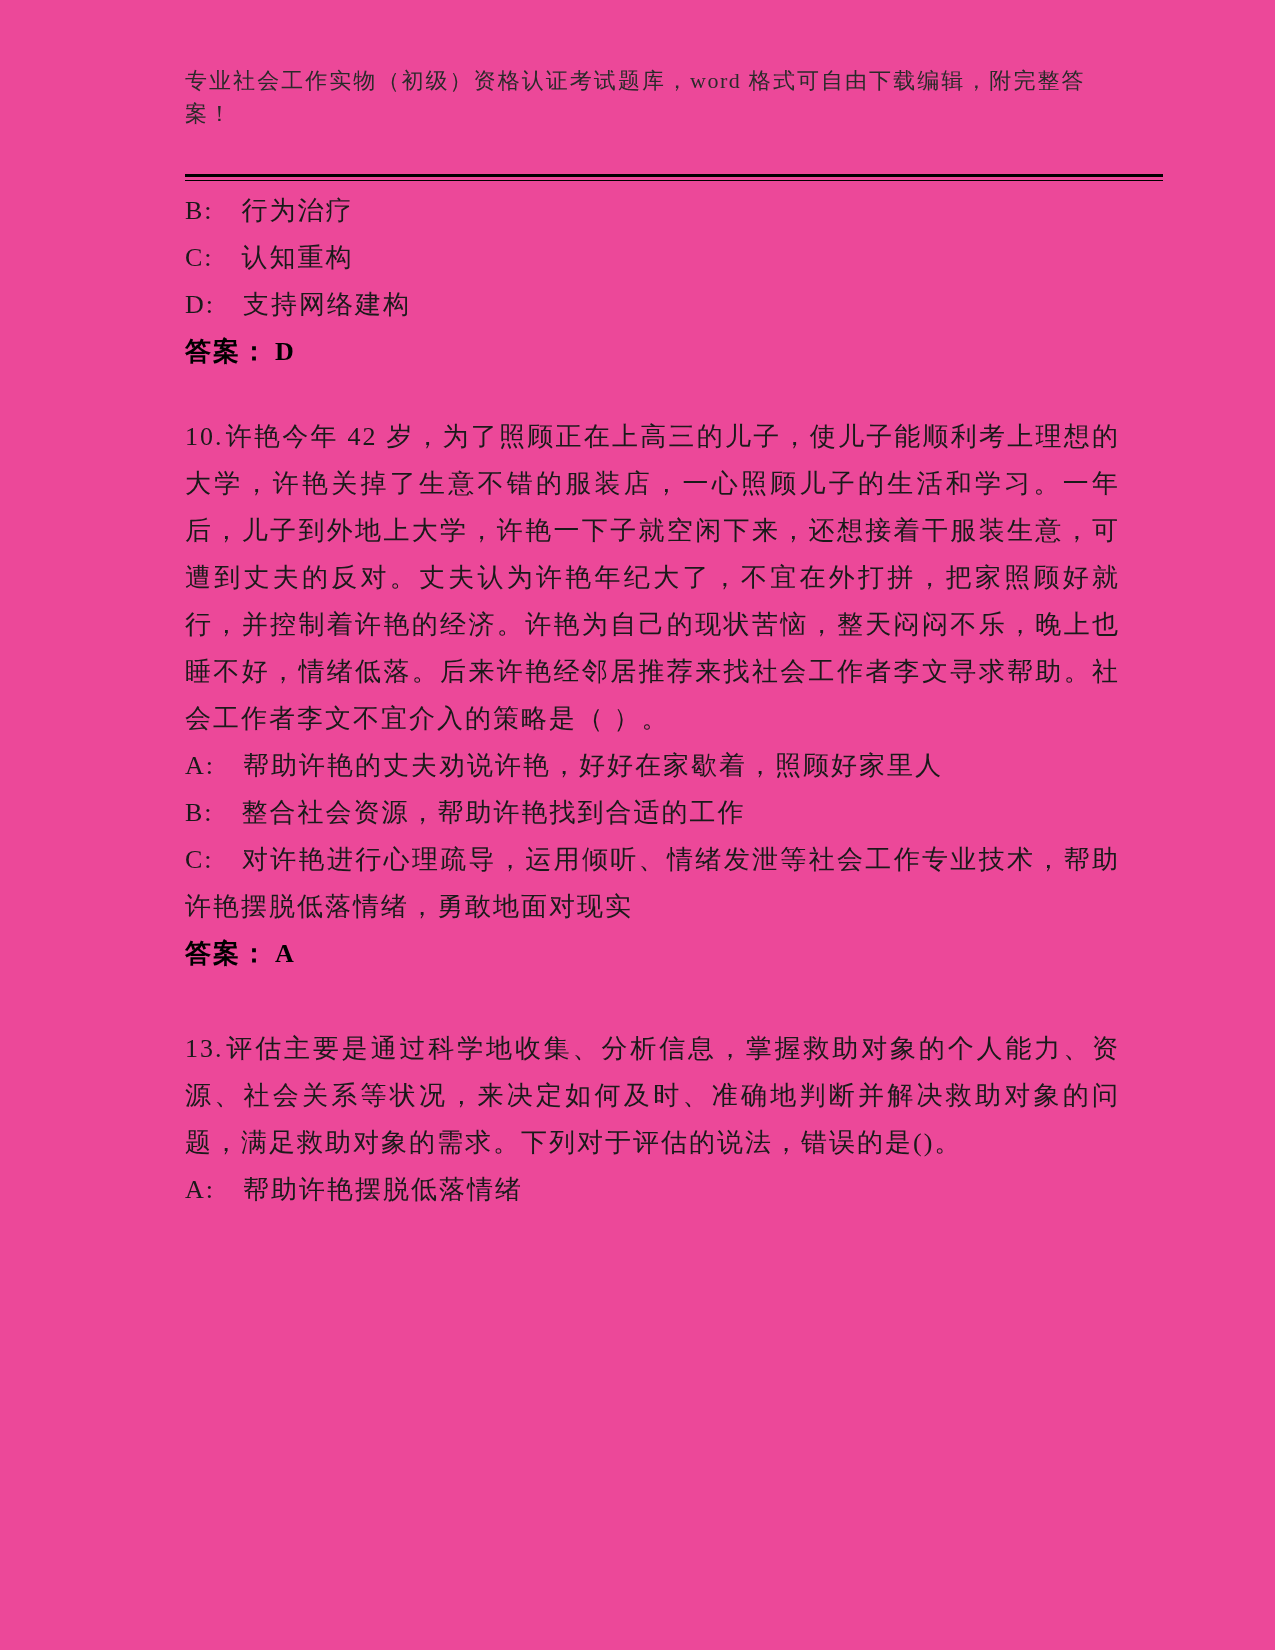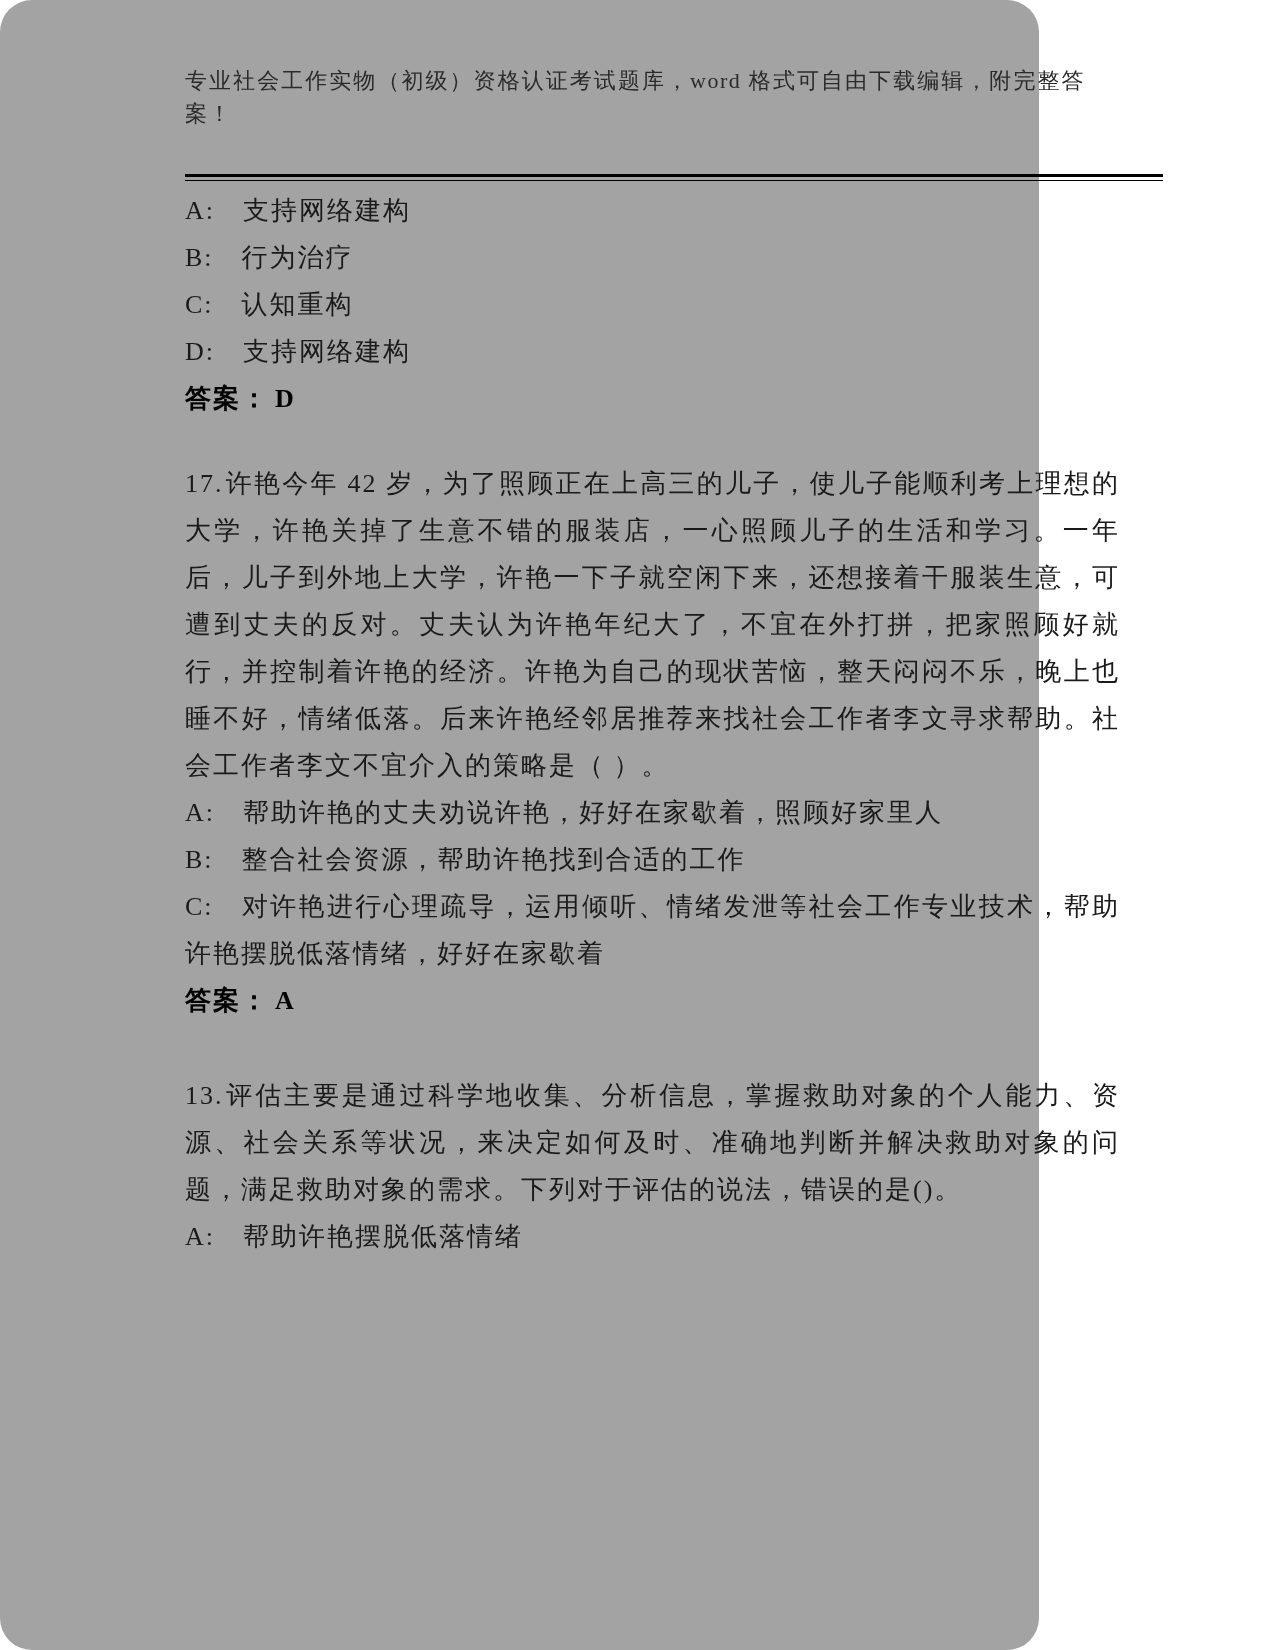--- a/index.html
+++ b/index.html
@@ -9,25 +9,24 @@
   }
   body {
     width: 1275px;
     height: 1650px;
     overflow: hidden;
     font-family: "Liberation Serif", "DejaVu Serif", serif;
     color: #1a1a1a;
   }
   .page {
     box-sizing: border-box;
-    width: 1039px;
+    width: 1275px;
     height: 1650px;
     padding: 64px 0 0 185px;
-    background: #a3a3a3;
-    border-radius: 32px;
+    background: #ec4899;
   }
   
   .header-text {
     width: 900px;
     font-size: 22px;
     line-height: 33px;
     letter-spacing: 1.5px;
     text-align: justify;
     color: #2a2a2a;
   }
@@ -66,48 +65,45 @@
 
 <div class="page">
 
   <div class="header-text">专业社会工作实物（初级）资格认证考试题库，word 格式可自由下载编辑，附完整答案！</div>
   <div class="header-rule"></div>
 
   <div class="body-col">
 
     <div>
       <div class="option-row">
-        <span class="opt-label">A:</span><span>支持网络建构</span>
-      </div>
-      <div class="option-row">
         <span class="opt-label">B:</span><span>行为治疗</span>
       </div>
       <div class="option-row">
         <span class="opt-label">C:</span><span>认知重构</span>
       </div>
       <div class="option-row">
         <span class="opt-label">D:</span><span>支持网络建构</span>
       </div>
     </div>
     <div class="answer-row">
       <span>答案：</span><span class="ans-value">D</span>
     </div>
 
     <p class="question-para">
-      <span class="q-number">17.</span><span>许艳今年 42 岁，为了照顾正在上高三的儿子，使儿子能顺利考上理想的大学，许艳关掉了生意不错的服装店，一心照顾儿子的生活和学习。一年后，儿子到外地上大学，许艳一下子就空闲下来，还想接着干服装生意，可遭到丈夫的反对。丈夫认为许艳年纪大了，不宜在外打拼，把家照顾好就行，并控制着许艳的经济。许艳为自己的现状苦恼，整天闷闷不乐，晚上也睡不好，情绪低落。后来许艳经邻居推荐来找社会工作者李文寻求帮助。社会工作者李文不宜介入的策略是（ ）。</span>
+      <span class="q-number">10.</span><span>许艳今年 42 岁，为了照顾正在上高三的儿子，使儿子能顺利考上理想的大学，许艳关掉了生意不错的服装店，一心照顾儿子的生活和学习。一年后，儿子到外地上大学，许艳一下子就空闲下来，还想接着干服装生意，可遭到丈夫的反对。丈夫认为许艳年纪大了，不宜在外打拼，把家照顾好就行，并控制着许艳的经济。许艳为自己的现状苦恼，整天闷闷不乐，晚上也睡不好，情绪低落。后来许艳经邻居推荐来找社会工作者李文寻求帮助。社会工作者李文不宜介入的策略是（ ）。</span>
     </p>
     <div>
       <div class="option-row">
         <span class="opt-label">A:</span><span>帮助许艳的丈夫劝说许艳，好好在家歇着，照顾好家里人</span>
       </div>
       <div class="option-row">
         <span class="opt-label">B:</span><span>整合社会资源，帮助许艳找到合适的工作</span>
       </div>
       <div class="option-row">
-        <span class="opt-label">C:</span><span>对许艳进行心理疏导，运用倾听、情绪发泄等社会工作专业技术，帮助许艳摆脱低落情绪，好好在家歇着</span>
+        <span class="opt-label">C:</span><span>对许艳进行心理疏导，运用倾听、情绪发泄等社会工作专业技术，帮助许艳摆脱低落情绪，勇敢地面对现实</span>
       </div>
     </div>
     <div class="answer-row">
       <span>答案：</span><span class="ans-value">A</span>
     </div>
 
     <p class="question-para q11">
       <span class="q-number">13.</span><span>评估主要是通过科学地收集、分析信息，掌握救助对象的个人能力、资源、社会关系等状况，来决定如何及时、准确地判断并解决救助对象的问题，满足救助对象的需求。下列对于评估的说法，错误的是()。</span>
     </p>
     <div>

